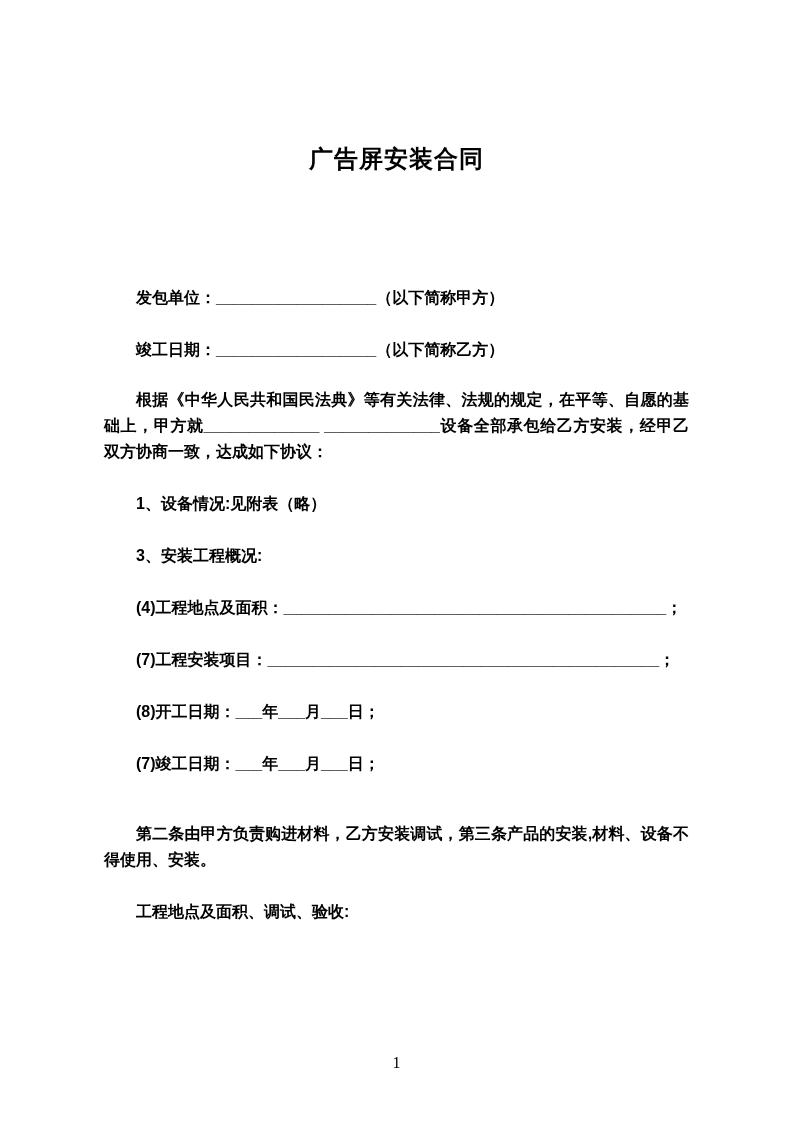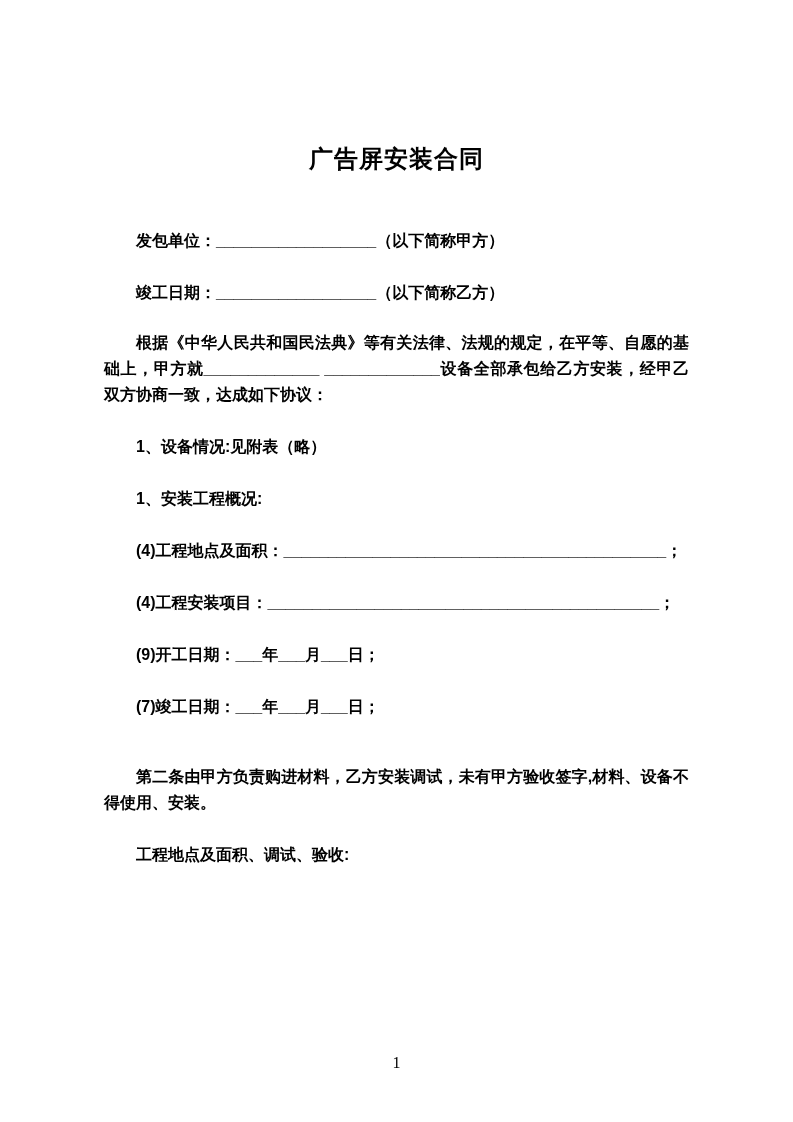--- a/index.html
+++ b/index.html
@@ -30,21 +30,21 @@
     font-weight: 700;
     letter-spacing: 1px;
   }
   .para {
     margin: 26px 0 0 0;
     line-height: 26px;
     text-indent: 32px;
     word-break: break-all;
   }
   .first-para {
-    margin-top: 53px;
+    margin-top: 110px;
   }
   .justify {
     text-align: justify;
     margin-top: 24px;
   }
   .extra-gap {
     margin-top: 44px;
   }
   .page-number {
     position: absolute;
@@ -67,29 +67,29 @@
 
   <p class="para first-para">发包单位：__________________（以下简称甲方）</p>
 
   <p class="para">竣工日期：__________________（以下简称乙方）</p>
 
   <p class="para justify">根据《中华人民共和国民法典》等有关法律、法规的规定，在平等、自愿的基础上，甲方就_____________ _____________设备全部承包给乙方安装，经甲乙双方协商一致，达成如下协议：</p>
 
 
   <p class="para">1、设备情况:见附表（略）</p>
 
-  <p class="para">1、安装工程概况:</p>
+  <p class="para">3、安装工程概况:</p>
 
   <p class="para">(4)工程地点及面积：___________________________________________；</p>
 
-  <p class="para">(4)工程安装项目：____________________________________________；</p>
+  <p class="para">(7)工程安装项目：____________________________________________；</p>
 
-  <p class="para">(9)开工日期：___年___月___日；</p>
+  <p class="para">(8)开工日期：___年___月___日；</p>
 
   <p class="para">(7)竣工日期：___年___月___日；</p>
 
-  <p class="para justify extra-gap">第二条由甲方负责购进材料，乙方安装调试，未有甲方验收签字,材料、设备不得使用、安装。</p>
+  <p class="para justify extra-gap">第二条由甲方负责购进材料，乙方安装调试，第三条产品的安装,材料、设备不得使用、安装。</p>
 
   <p class="para">工程地点及面积、调试、验收:</p>
 
   <div class="page-number">1</div>
 
 </div>
 
 </body></html>

